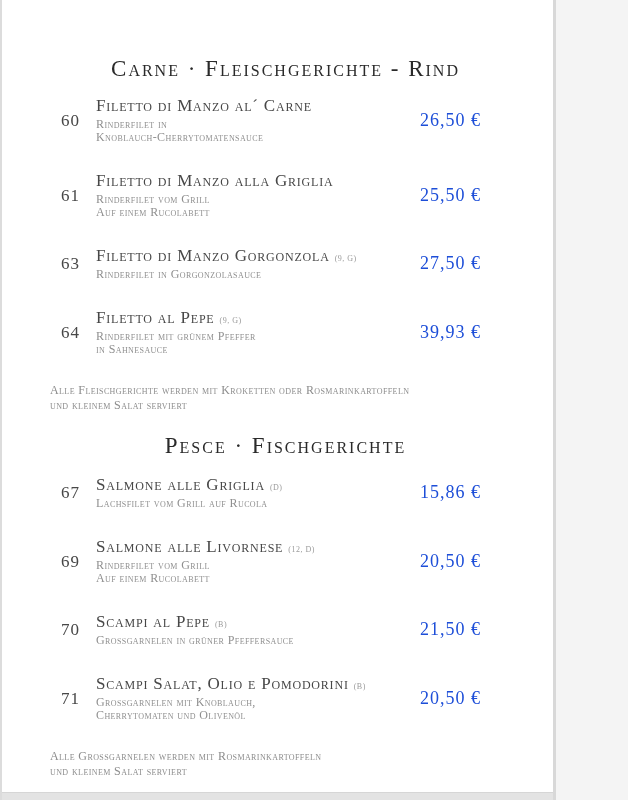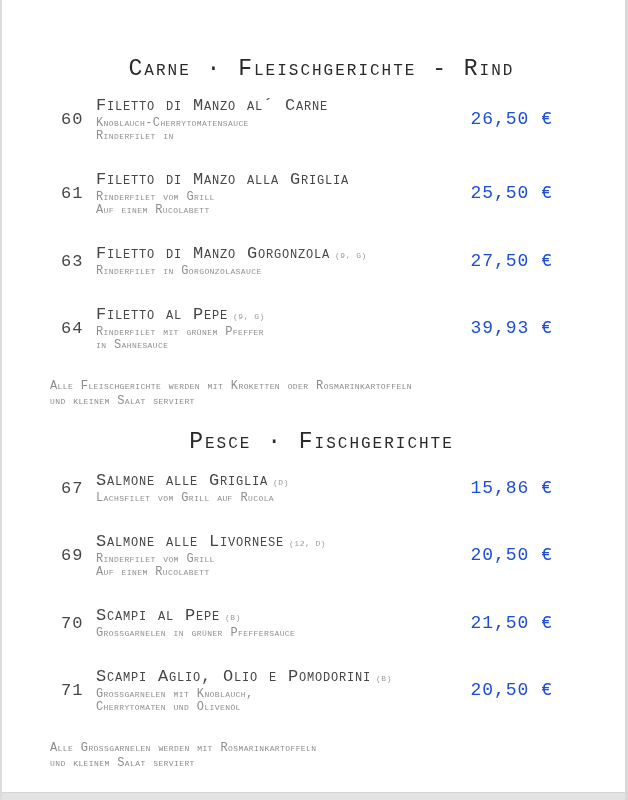--- a/index.html
+++ b/index.html
@@ -2,29 +2,29 @@
 <html><head>
 <meta charset="utf-8">
 <style>
   html, body {
     margin: 0;
     padding: 0;
     background: #f4f4f4;
   }
   .page {
     position: relative;
-    width: 628px;
+    width: 556px;
     height: 800px;
     margin: 0;
     background: #ffffff;
     box-sizing: border-box;
     border-left: 2px solid #dcdcdc;
     border-right: 3px solid #d8d8d8;
     overflow: hidden;
-    font-family: Liberation Mono, monospace;
+    font-family: Liberation Serif, serif;
     color: #3a3a3a;
   }
   .content {
     padding-top: 56px;
   }
   .section-title {
     text-align: center;
     font-size: 23px;
     font-variant: small-caps;
     letter-spacing: 2px;
@@ -113,22 +113,22 @@
 
 <div class="page">
   <div class="content">
 
     <h1 class="section-title">Carne · Fleischgerichte - Rind</h1>
 
     <div class="item">
       <div class="num">60</div>
       <div class="body">
         <div class="name-line"><span>Filetto di Manzo al´ Carne</span><span class="annot"></span></div>
+        <div class="desc-line">Rinderfilet in</div>
         <div class="desc-line">Knoblauch-Cherrytomatensauce</div>
-        <div class="desc-line">Rinderfilet in</div>
       </div>
       <div class="price">26,50 €</div>
     </div>
 
     <div class="item">
       <div class="num">61</div>
       <div class="body">
         <div class="name-line"><span>Filetto di Manzo alla Griglia</span><span class="annot"></span></div>
         <div class="desc-line">Rinderfilet vom Grill</div>
         <div class="desc-line">Auf einem Rucolabett</div>
@@ -186,21 +186,21 @@
       <div class="body">
         <div class="name-line"><span>Scampi al Pepe</span><span class="annot">(B)</span></div>
         <div class="desc-line">Grossgarnelen in grüner Pfeffersauce</div>
       </div>
       <div class="price">21,50 €</div>
     </div>
 
     <div class="item">
       <div class="num">71</div>
       <div class="body">
-        <div class="name-line"><span>Scampi Aglio, Olio e Pomodorini</span><span class="annot">(B)</span></div>
+        <div class="name-line"><span>Scampi Salat, Olio e Pomodorini</span><span class="annot">(B)</span></div>
         <div class="desc-line">Grossgarnelen mit Knoblauch,</div>
         <div class="desc-line">Cherrytomaten und Olivenöl</div>
       </div>
       <div class="price">20,50 €</div>
     </div>
 
     <div class="section-note">
       <div>Alle Grossgarnelen werden mit Rosmarinkartoffeln</div>
       <div>und kleinem Salat serviert</div>
     </div>

